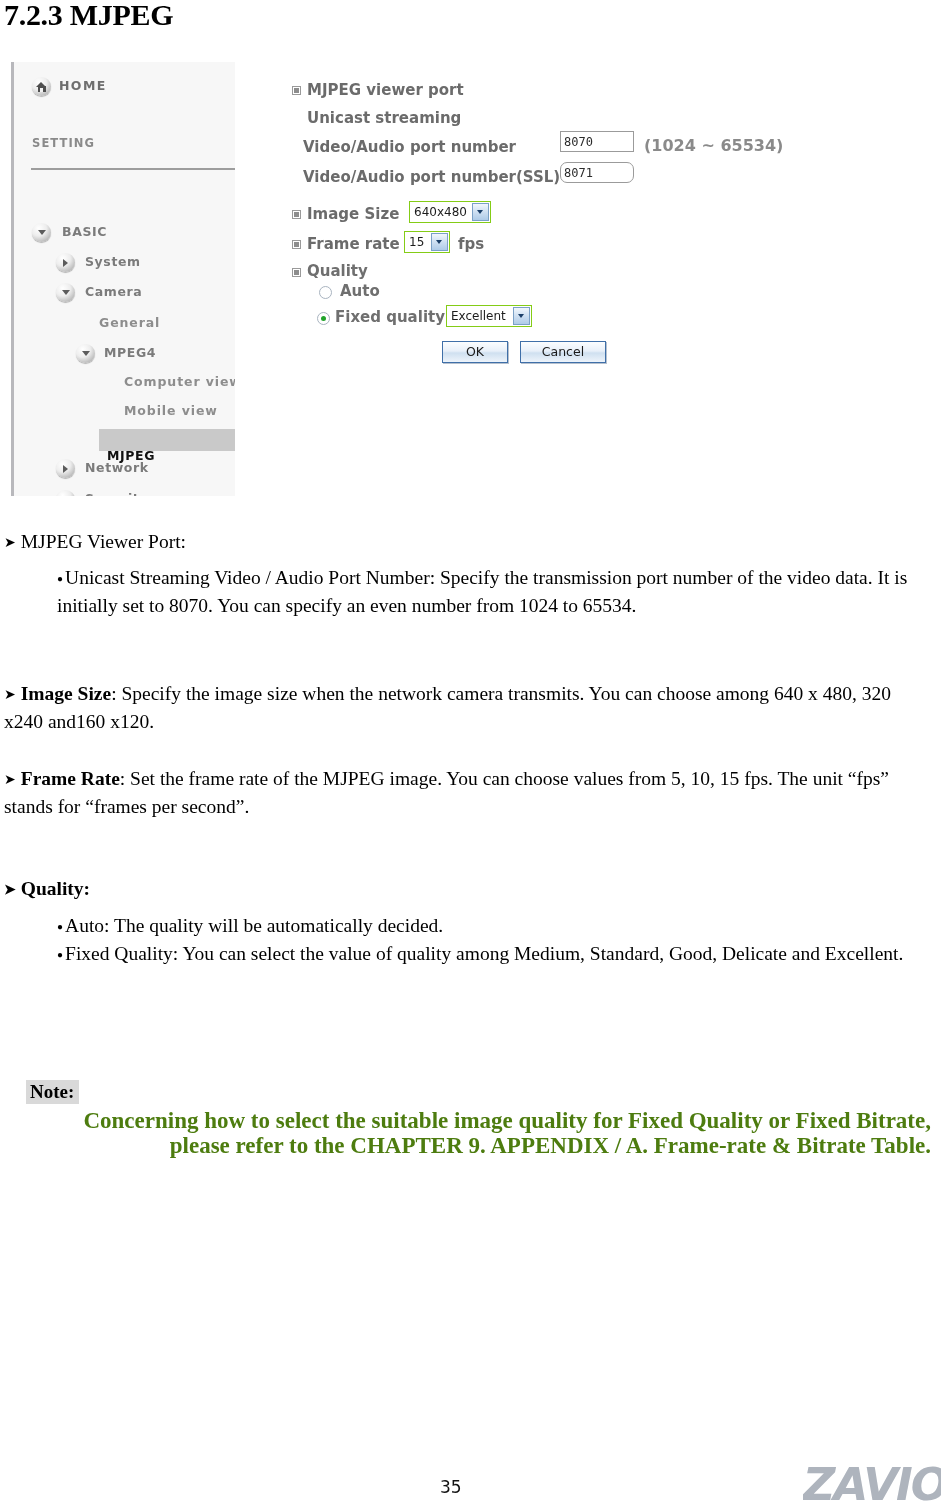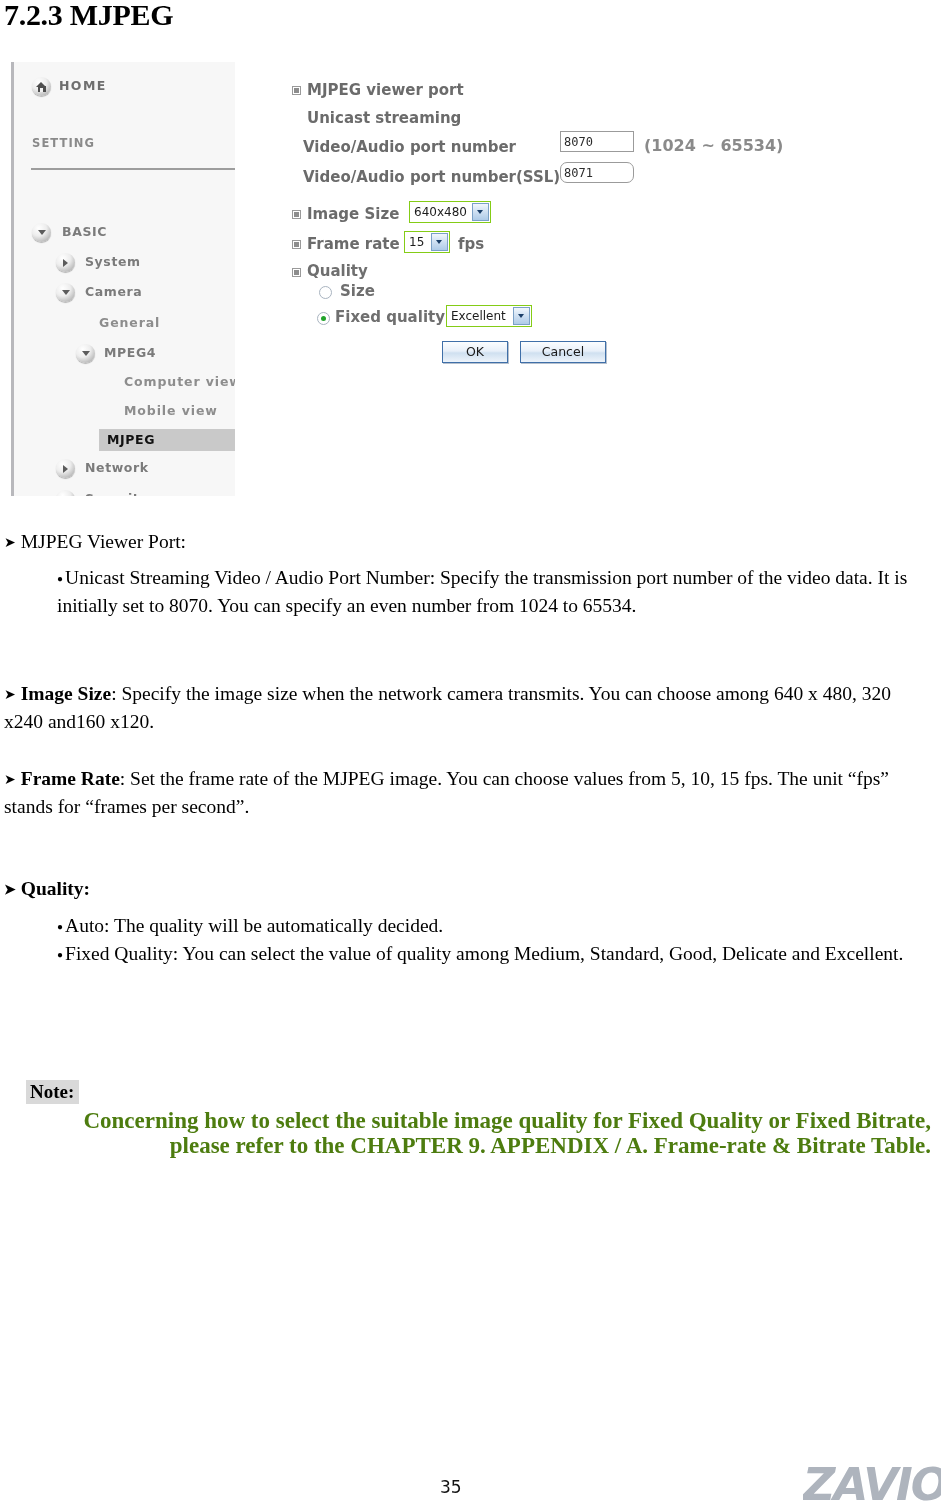--- a/index.html
+++ b/index.html
@@ -390,21 +390,21 @@
 
     <div class="nav-ico" style="left:62px; top:282px;">
         <span class="tri-down"></span>
       </div>
     <div class="nav-row" style="left:90px; top:280px;">MPEG4</div>
 
     <div class="nav-row leaf" style="left:110px; top:309px;">Computer view</div>
 
     <div class="nav-row leaf" style="left:110px; top:338px;">Mobile view</div>
 
-    <div class="nav-row selected" style="left:93px; top:367px;text-align:right;">MJPEG</div>
+    <div class="nav-row selected" style="left:93px; top:383px;text-align:right;">MJPEG</div>
 
     <div class="nav-ico" style="left:42px; top:397px;">
         <span class="tri-right"></span>
       </div>
     <div class="nav-row" style="left:71px; top:395px;">Network</div>
 
     <div class="nav-ico" style="left:42px; top:428px;">
         <span class="tri-right"></span>
       </div>
     <div class="nav-row" style="left:71px; top:426px;">Security</div>
@@ -437,21 +437,21 @@
     <div class="sel" style="left:121px; top:169px; width:46px;">
       <span class="val">15</span>
       <span class="arrow"></span>
     </div>
     <div class="frm" style="left:175px; top:173px;">fps</div>
 
     <div class="sq" style="left:9px; top:206px;"></div>
     <div class="frm label-norm" style="left:24px; top:200px;">Quality</div>
 
     <div class="radio" style="left:36px; top:224px;"></div>
-    <div class="frm label-norm" style="left:57px; top:220px;">Size</div>
+    <div class="frm label-norm" style="left:57px; top:220px;">Auto</div>
 
     <div class="radio on" style="left:34px; top:250px;"></div>
     <div class="frm label-norm" style="left:52px; top:246px;">Fixed quality</div>
     <div class="sel" style="left:163px; top:243px; width:86px;">
       <span class="val">Excellent</span>
       <span class="arrow"></span>
     </div>
 
     <div class="btn" style="left:159px; top:279px; width:66px;">OK</div>
     <div class="btn" style="left:237px; top:279px; width:86px;">Cancel</div>

